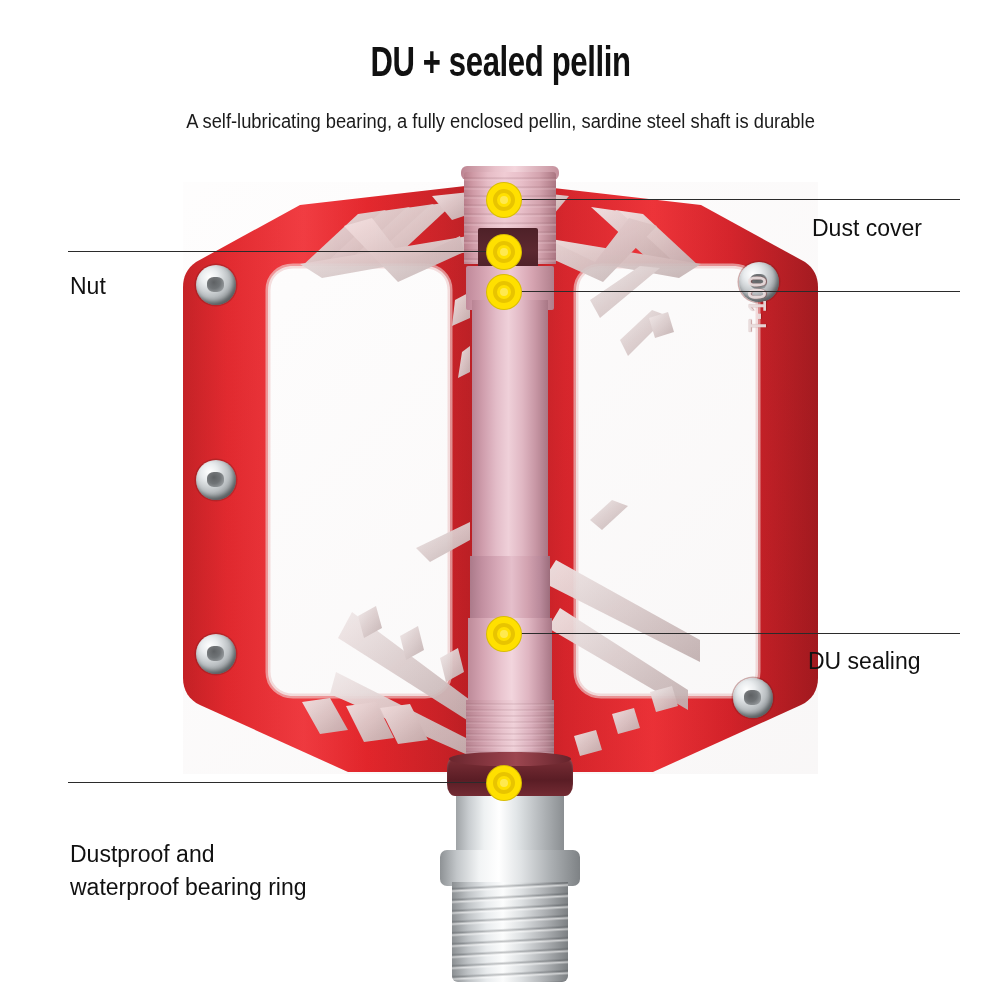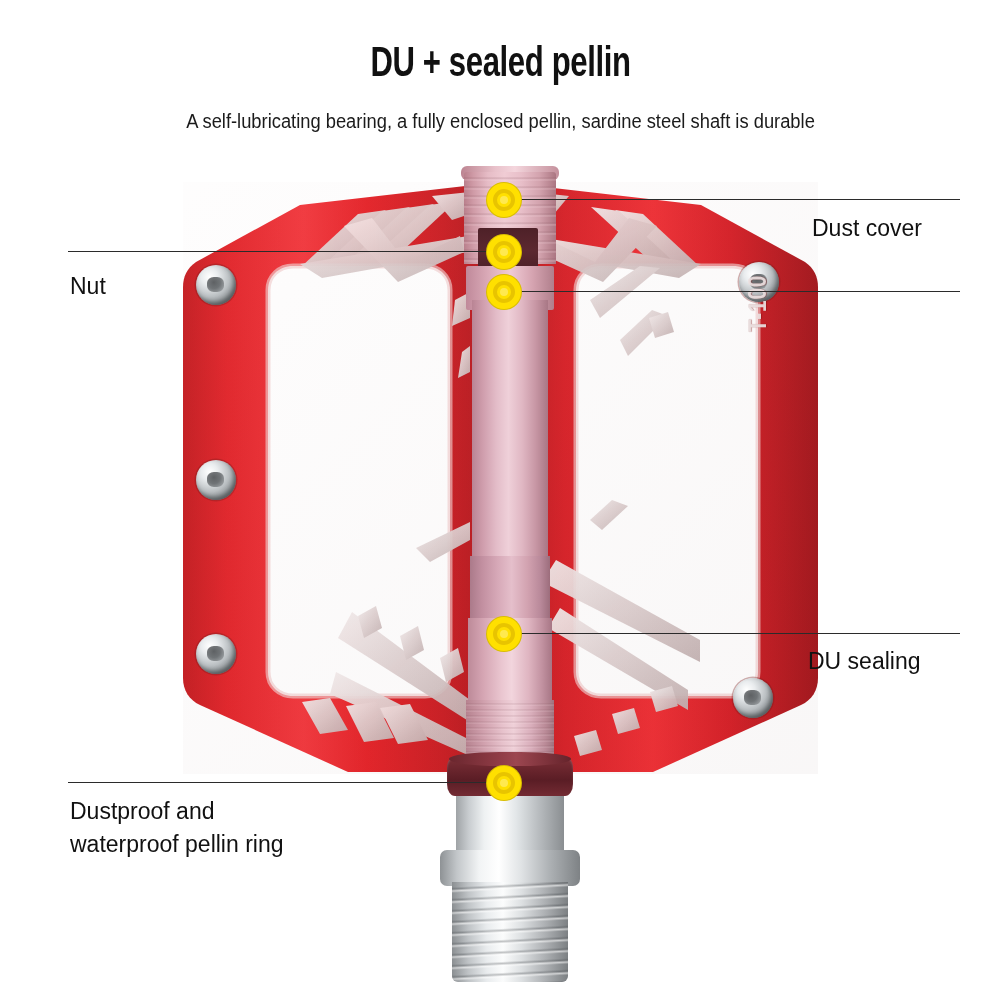--- a/index.html
+++ b/index.html
@@ -59,21 +59,21 @@
 
   
   .callout-label {
     position: absolute;
     font-size: 23px;
     color: #111111;
     line-height: 1.42;
     white-space: nowrap;
     z-index: 41;
   }
-  .callout-label.two-line { white-space: normal; }
+  .callout-label.two-line { white-space: normal; margin-top: 43px; }
 
   
   .marker {
     position: absolute;
     width: 34px;
     height: 34px;
     border-radius: 50%;
     background: #ffe000;
     box-shadow: 0 0 0 1px #d9be00;
     z-index: 45;
@@ -493,16 +493,16 @@
 
   <div class="callout-label" style="left:812px; top:212px;">Dust cover</div>
 
 
   <div class="callout-label" style="left:808px; top:645px;">DU sealing</div>
 
   <div class="callout-label" style="left:70px; top:258px;margin-top:12px;">Nut</div>
 
   <div class="callout-label two-line" style="left:70px; top:795px; width:330px;">
     <div>Dustproof and</div>
-    <div>waterproof pellin ring</div>
+    <div>waterproof bearing ring</div>
   </div>
 
 </div>
 
 </body></html>

